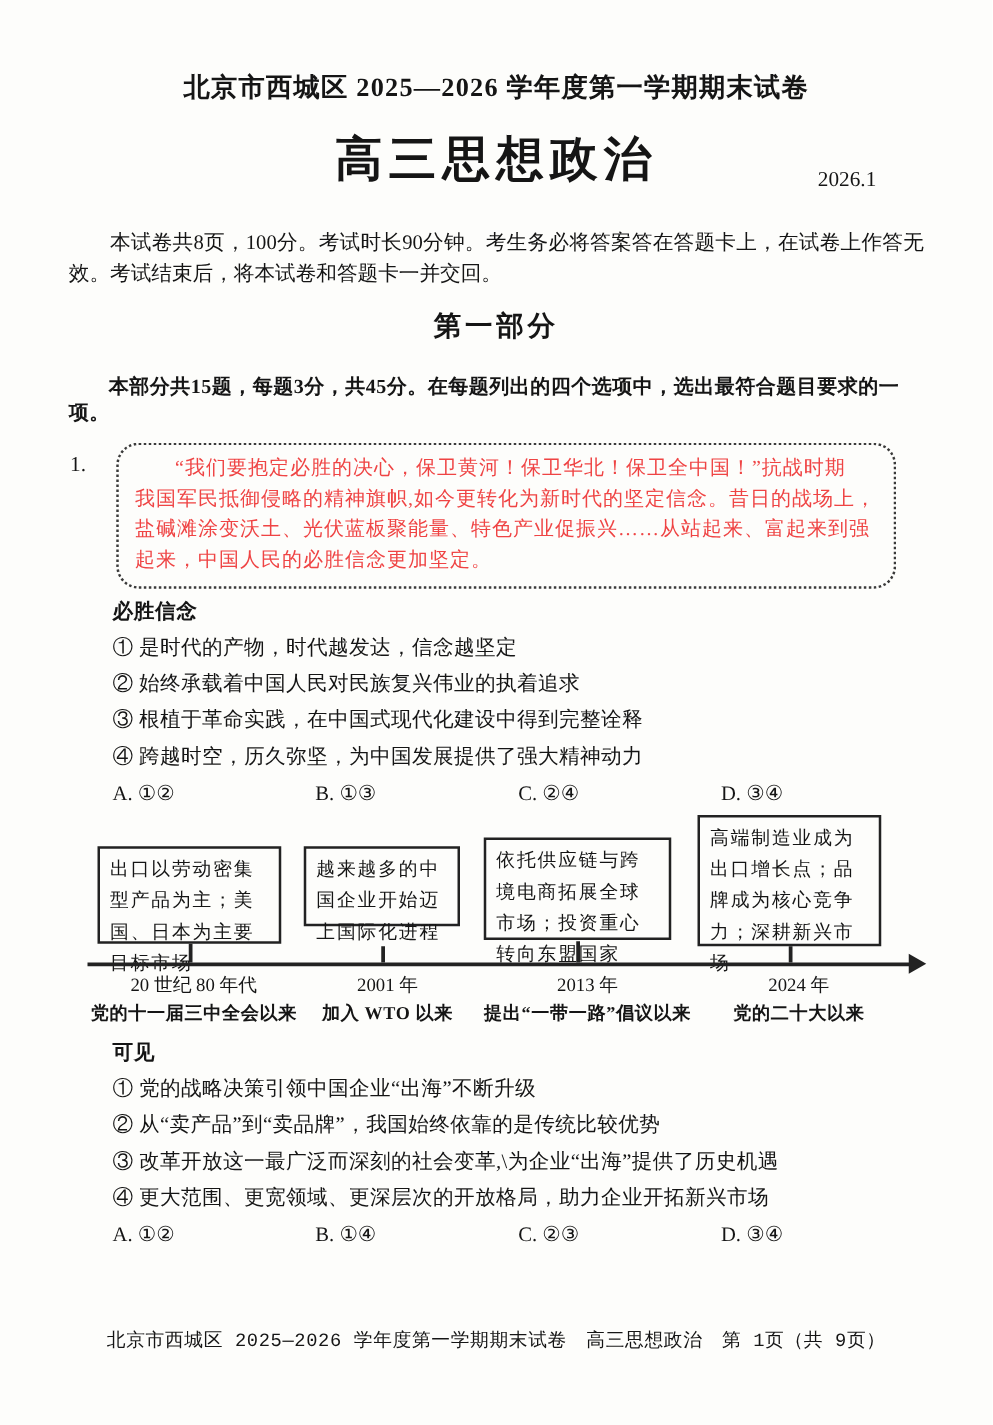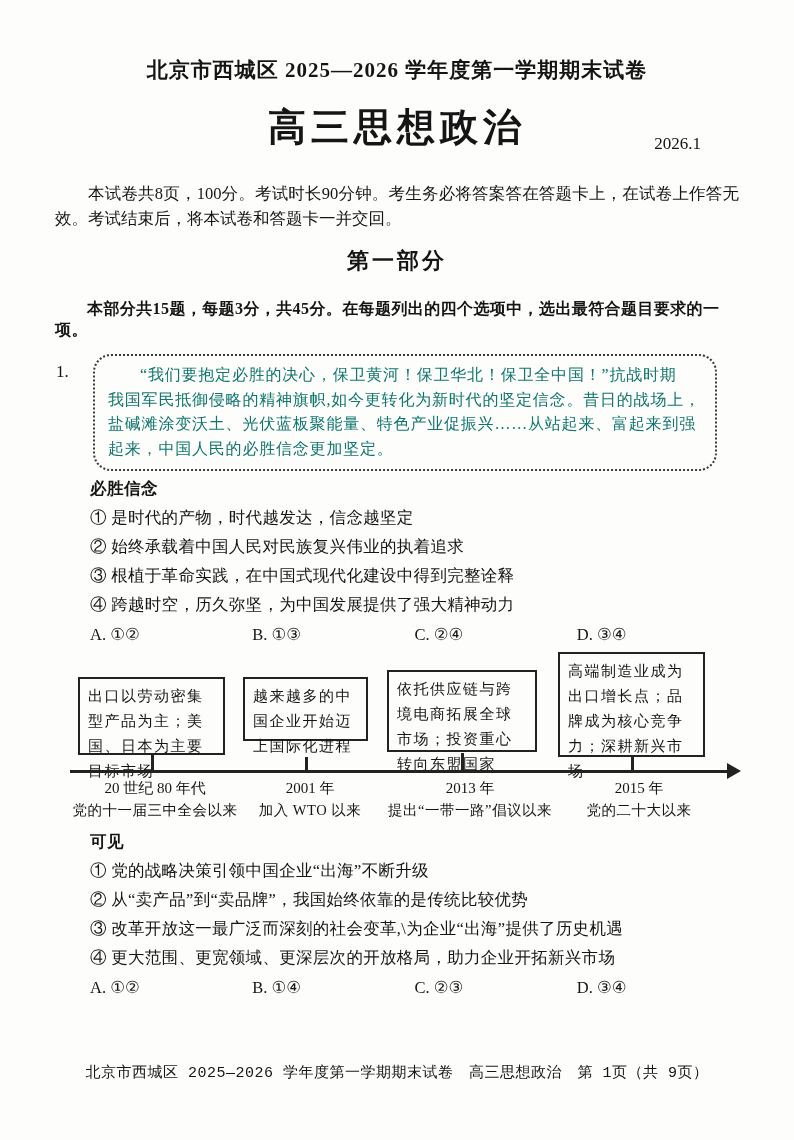--- a/index.html
+++ b/index.html
@@ -42,21 +42,21 @@
   }
   .question { position:relative; margin-top:13px; }
   .q-num { position:absolute; left:1px; top:8px; font-size:17px; }
   .quote-box {
     margin-left:38px;
     width:624px; box-sizing:border-box;
     border:2.5px dotted #3a3a3a; border-radius:18px;
     padding:7px 13px 8px;
     font-size:16px; line-height:24.5px;
     letter-spacing:0.8px;
-    color:#0f766e;
+    color:#ef4444;
   }
   .quote-line.first { text-indent:2em; }
   .stem-label { margin:7px 0 0 35px; font-size:16.5px; font-weight:bold; letter-spacing:0.5px; }
   .item { margin:7px 0 0 35px; font-size:16.5px; line-height:22px; letter-spacing:0.3px; }
   .options { display:flex; margin:9px 0 0 35px; }
   .options span { width:163px; font-size:16.5px; }
   .q2-head { margin-top:20px; font-size:16.5px; }
   .q2-head .num { margin-right:6px; }
 
   .diagram { position:relative; height:175px; margin-top:4px; }
@@ -76,21 +76,21 @@
     border-left:14px solid #222;
     border-top:8px solid transparent;
     border-bottom:8px solid transparent;
   }
   .tl-year {
     position:absolute; top:130px; transform:translateX(-50%);
     font-size:15px; white-space:nowrap;
   }
   .tl-event {
     position:absolute; top:152px; transform:translateX(-50%);
-    font-size:14.5px; font-weight:normal; white-space:nowrap; letter-spacing:0.5px;
+    font-size:14.5px; font-weight:bold; white-space:nowrap; letter-spacing:0.5px;
   }
   .footer {
     position:absolute; top:1063px; left:0; width:100%;
     text-align:center; font-size:15px; letter-spacing:0.5px;font-family:Liberation Mono, monospace;
   }
 </style>
 </head>
 <body>
 
 <div class="page">
@@ -140,21 +140,21 @@
     <div class="tl-connector" style="left:250px; top:108px; height:13px;"></div>
     <div class="tl-connector" style="left:406px; top:104px; height:17px;"></div>
     <div class="tl-connector" style="left:576px; top:108px; height:13px;"></div>
 
     <div class="tl-axis"></div>
     <div class="tl-arrowhead"></div>
 
     <div class="tl-year" style="left:100px;">20 世纪 80 年代</div>
     <div class="tl-year" style="left:255px;">2001 年</div>
     <div class="tl-year" style="left:415px;">2013 年</div>
-    <div class="tl-year" style="left:584px;">2015 年</div>
+    <div class="tl-year" style="left:584px;">2024 年</div>
 
     <div class="tl-event" style="left:100px;">党的十一届三中全会以来</div>
     <div class="tl-event" style="left:255px;">加入 WTO 以来</div>
     <div class="tl-event" style="left:415px;">提出“一带一路”倡议以来</div>
     <div class="tl-event" style="left:584px;">党的二十大以来</div>
   </div>
 
   <div class="question" style="margin-top:6px;">
     <div class="stem-label">可见</div>
     <div class="item">① 党的战略决策引领中国企业“出海”不断升级</div>

